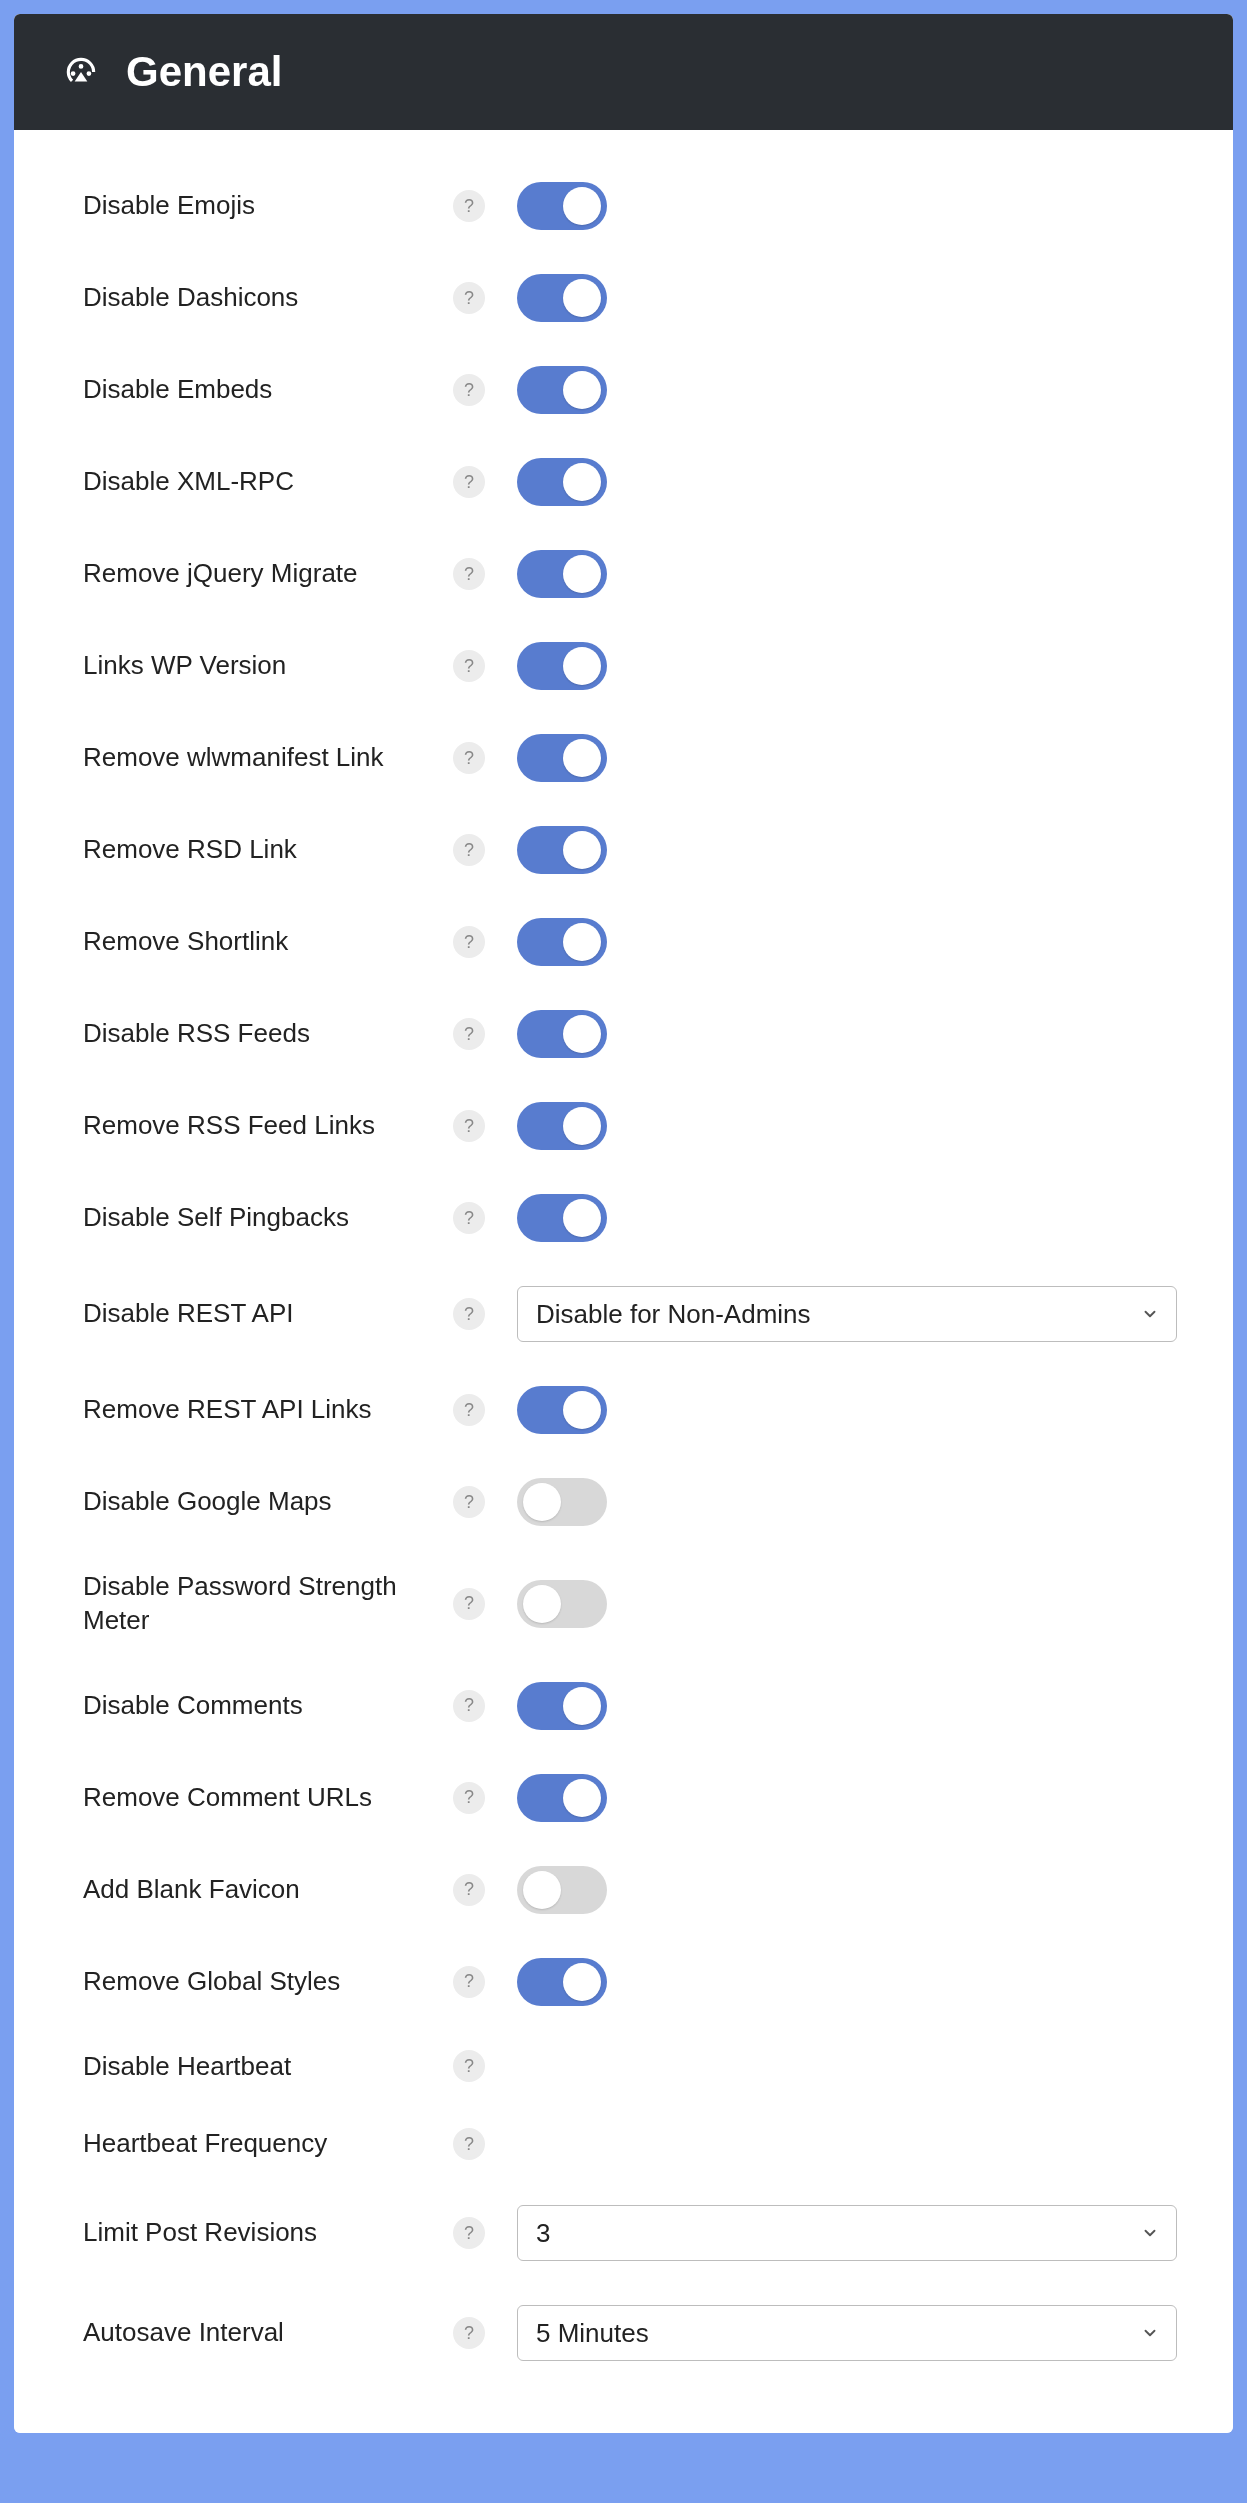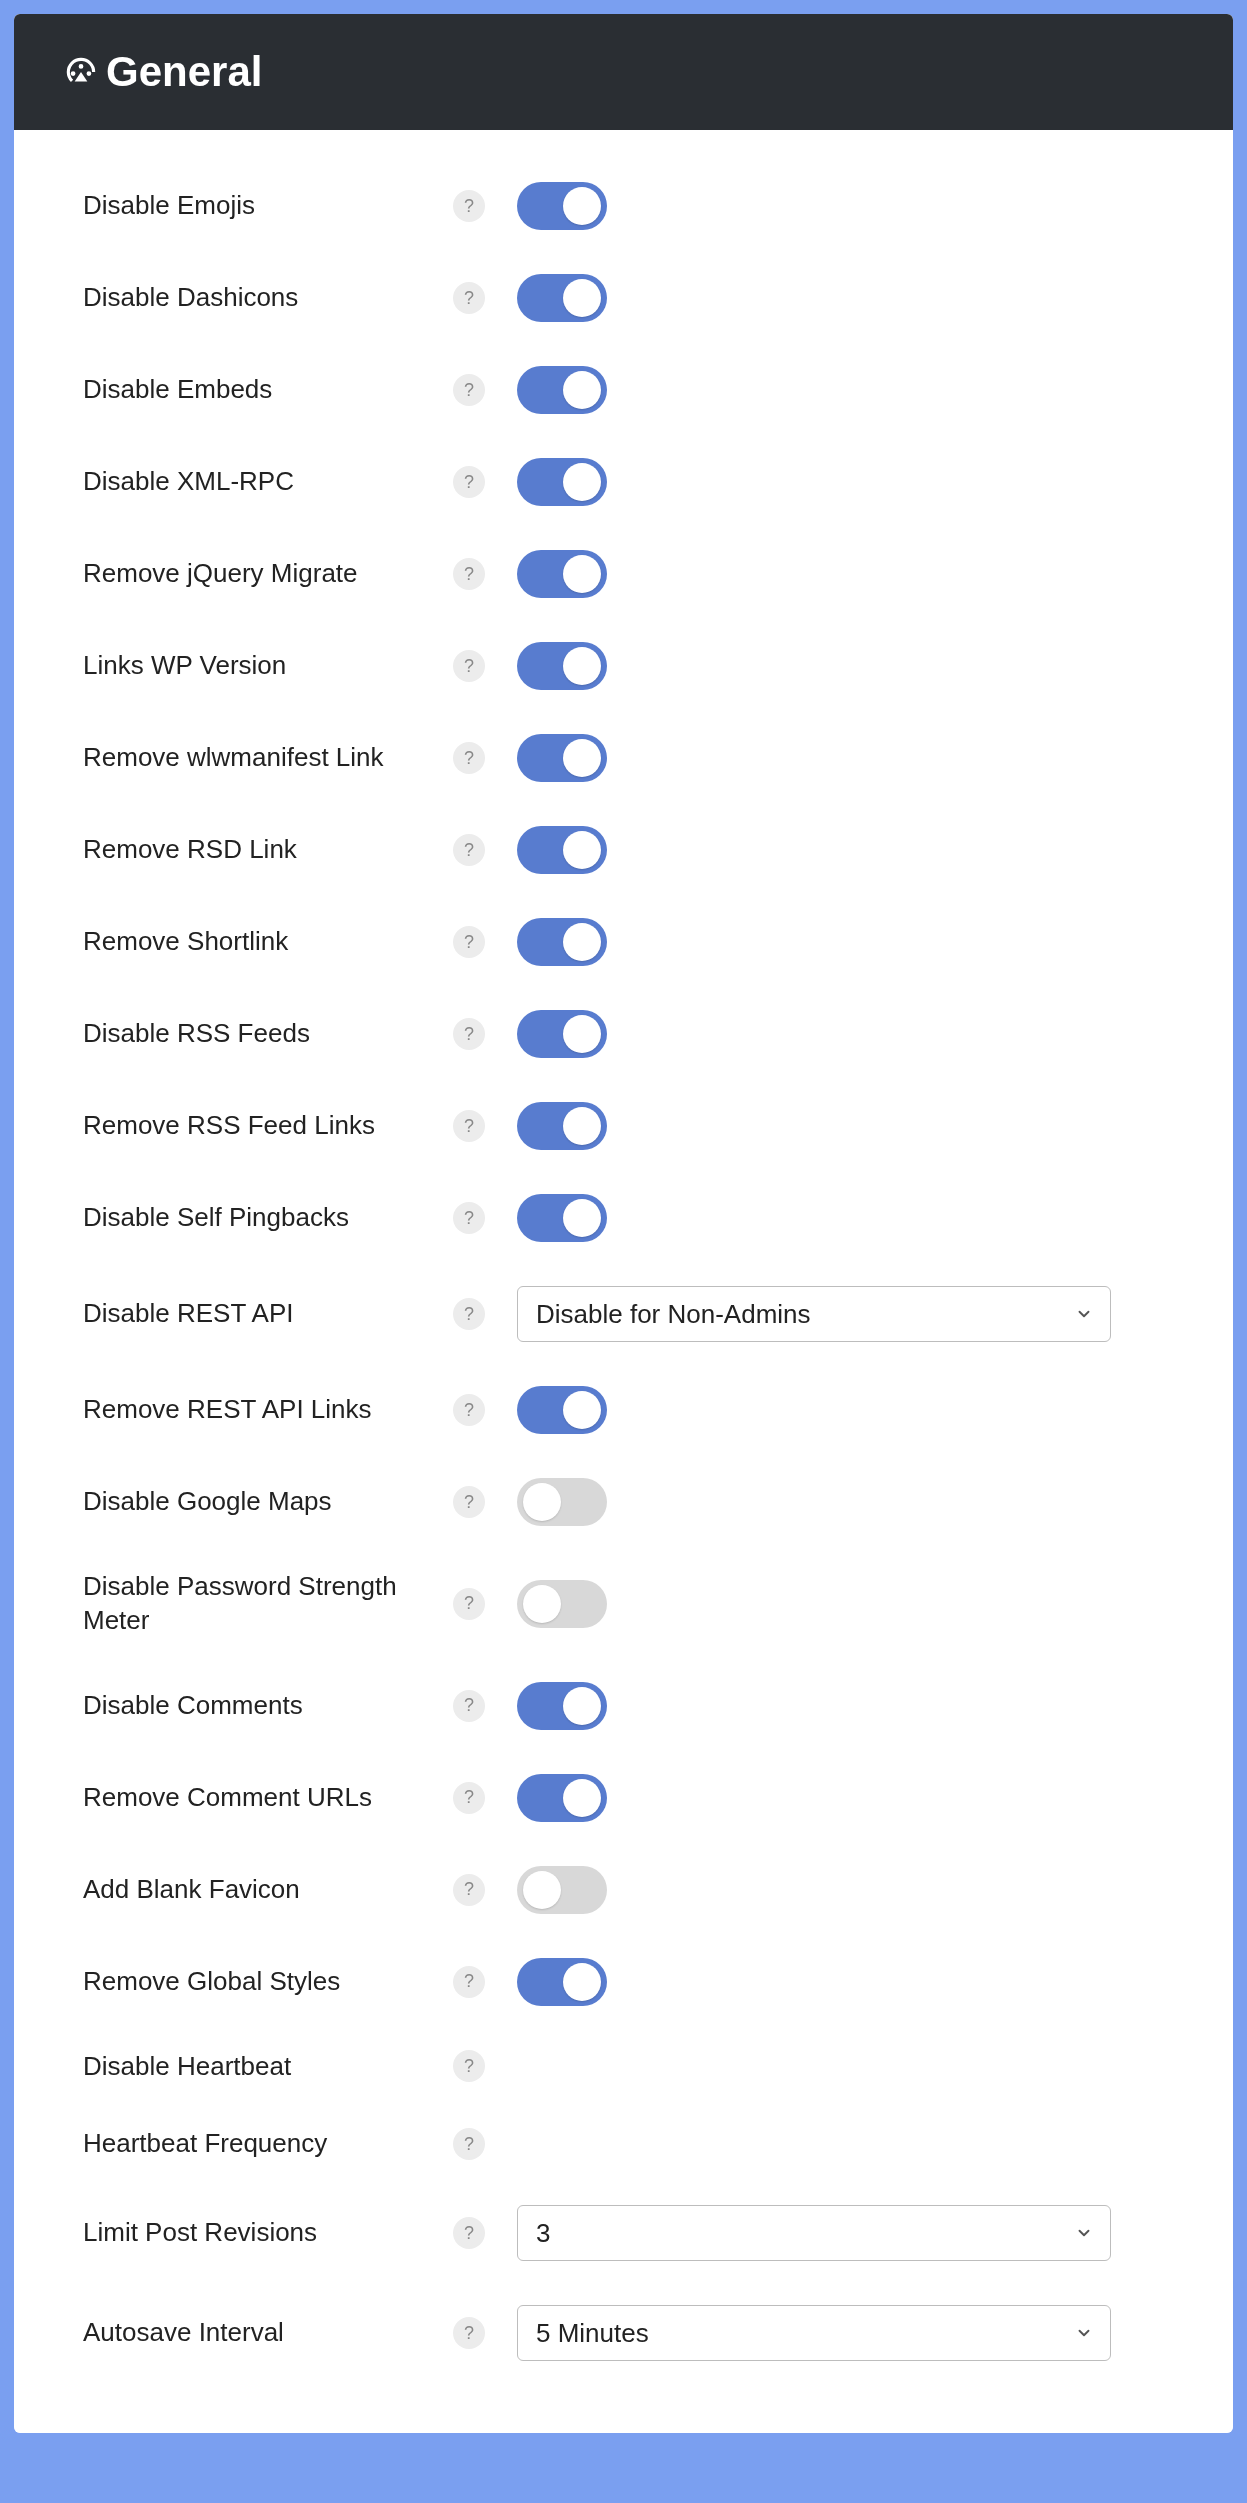--- a/index.html
+++ b/index.html
@@ -14,21 +14,21 @@
     border-radius: 6px;
     overflow: hidden;
     box-shadow: 0 0 0 1px rgba(255,255,255,0.6) inset;
   }
   .panel-header {
     background: #2a2e33;
     color: #fff;
     padding: 34px 48px;
     display: flex;
     align-items: center;
-    gap: 6px;
+    gap: 26px;
   }
   .panel-header .icon {
     width: 38px;
     height: 38px;
     flex: 0 0 auto;
   }
   .panel-header .title {
     font-size: 42px;
     font-weight: 600;
   }
@@ -86,21 +86,21 @@
     top: 5px;
     transition: left .15s;
     box-shadow: 0 1px 2px rgba(0,0,0,0.15);
   }
   .toggle.off .knob { left: 6px; }
   .toggle.on  .knob { left: 46px; }
 
   
   .select {
     position: relative;
-    width: 594px;
+    width: 660px;
   }
   .select select {
     width: 100%;
     height: 56px;
     padding: 0 50px 0 18px;
     font-size: 26px;
     color: #222;
     border: 1px solid #bdbdbd;
     border-radius: 6px;
     background: #fff;

